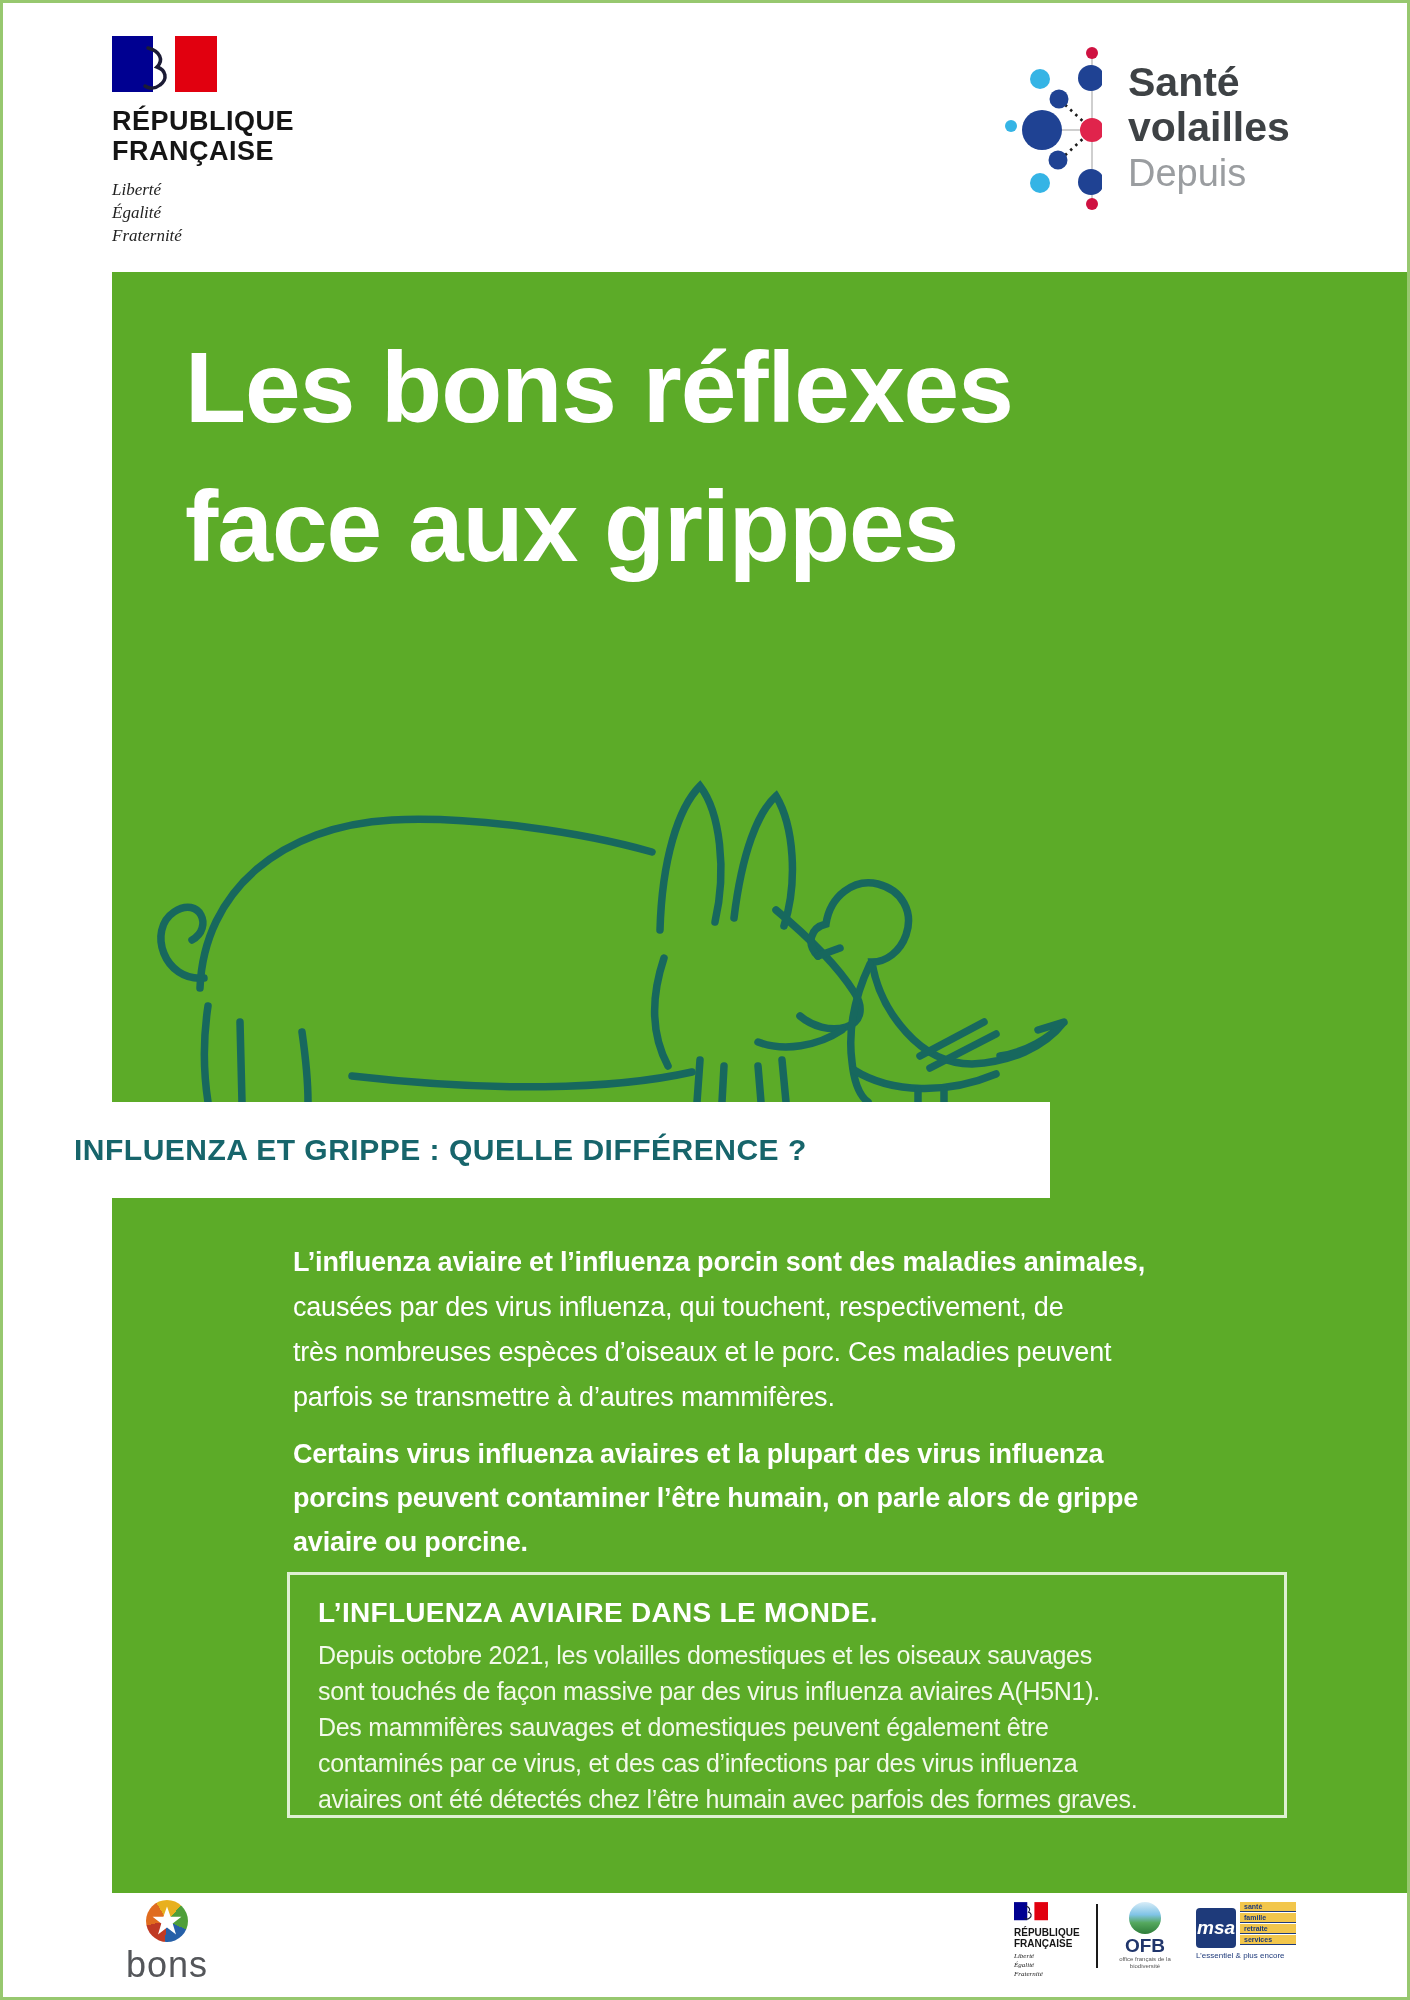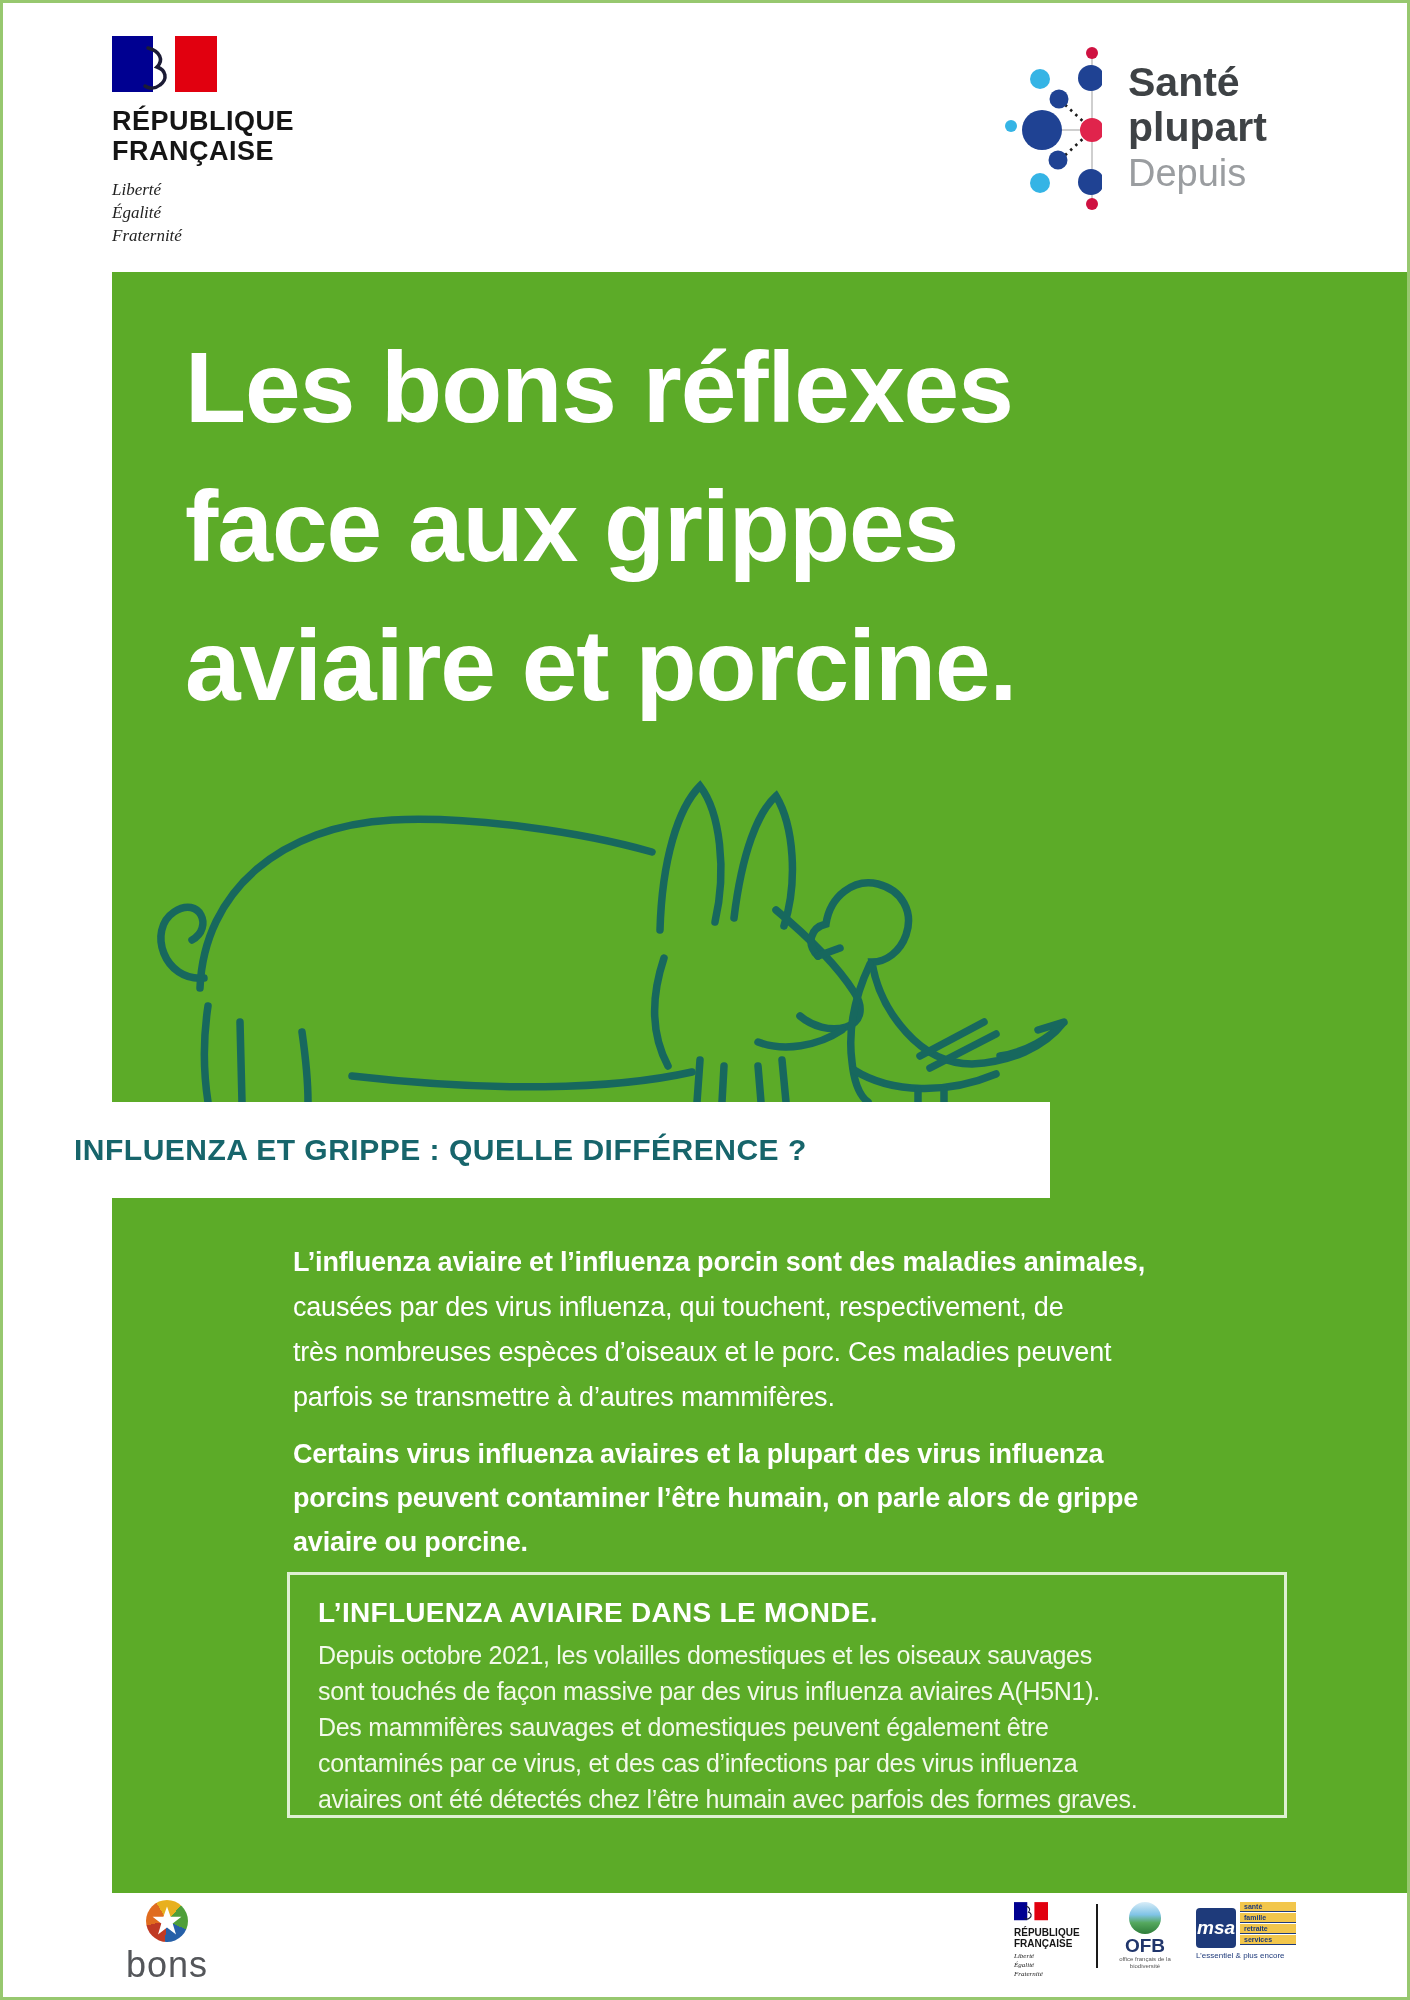--- a/index.html
+++ b/index.html
@@ -106,31 +106,30 @@
       <circle cx="58" cy="118" r="9.5" fill="#1f4293"></circle>
       <circle cx="92" cy="88" r="12" fill="#e0244c"></circle>
       <circle cx="92" cy="11" r="6" fill="#cf1241"></circle>
       <circle cx="92" cy="162" r="6" fill="#cf1241"></circle>
       <circle cx="40" cy="37" r="10" fill="#35b4e5"></circle>
       <circle cx="40" cy="141" r="10" fill="#35b4e5"></circle>
       <circle cx="11" cy="84" r="6" fill="#35b4e5"></circle>
     </svg>
     <div class="spf-text">
       <div class="spf-l1">Santé</div>
-      <div class="spf-l2">plupart</div>
+      <div class="spf-l2">volailles</div>
       <div class="spf-l3">Depuis</div>
     </div>
   </div>
 
   <div class="green"></div>
 
   <div class="hero-title">
     <div>Les bons réflexes</div>
     <div>face aux grippes</div>
-    <div>aviaire et porcine.</div>
   </div>
 
   <svg class="animals" width="1000" height="342" viewBox="0 0 1000 342" fill="none" stroke="#17685e" stroke-width="7.5" stroke-linecap="round">
     <g>
       <path d="M 92,218 C 52,222 35,170 62,152 C 88,135 102,168 80,180"></path>
       <path d="M 88,228 C 92,130 170,66 280,60 C 360,56 470,72 540,92"></path>
       <path d="M 548,170 C 550,100 566,48 588,26 C 608,52 615,110 603,162"></path>
       <path d="M 622,158 C 630,92 646,52 664,36 C 682,66 686,122 672,166"></path>
       <path d="M 664,150 C 700,180 728,210 742,232 C 752,247 750,262 734,267 C 718,272 700,266 688,256"></path>
       <path d="M 730,270 C 706,286 672,292 646,282"></path>

